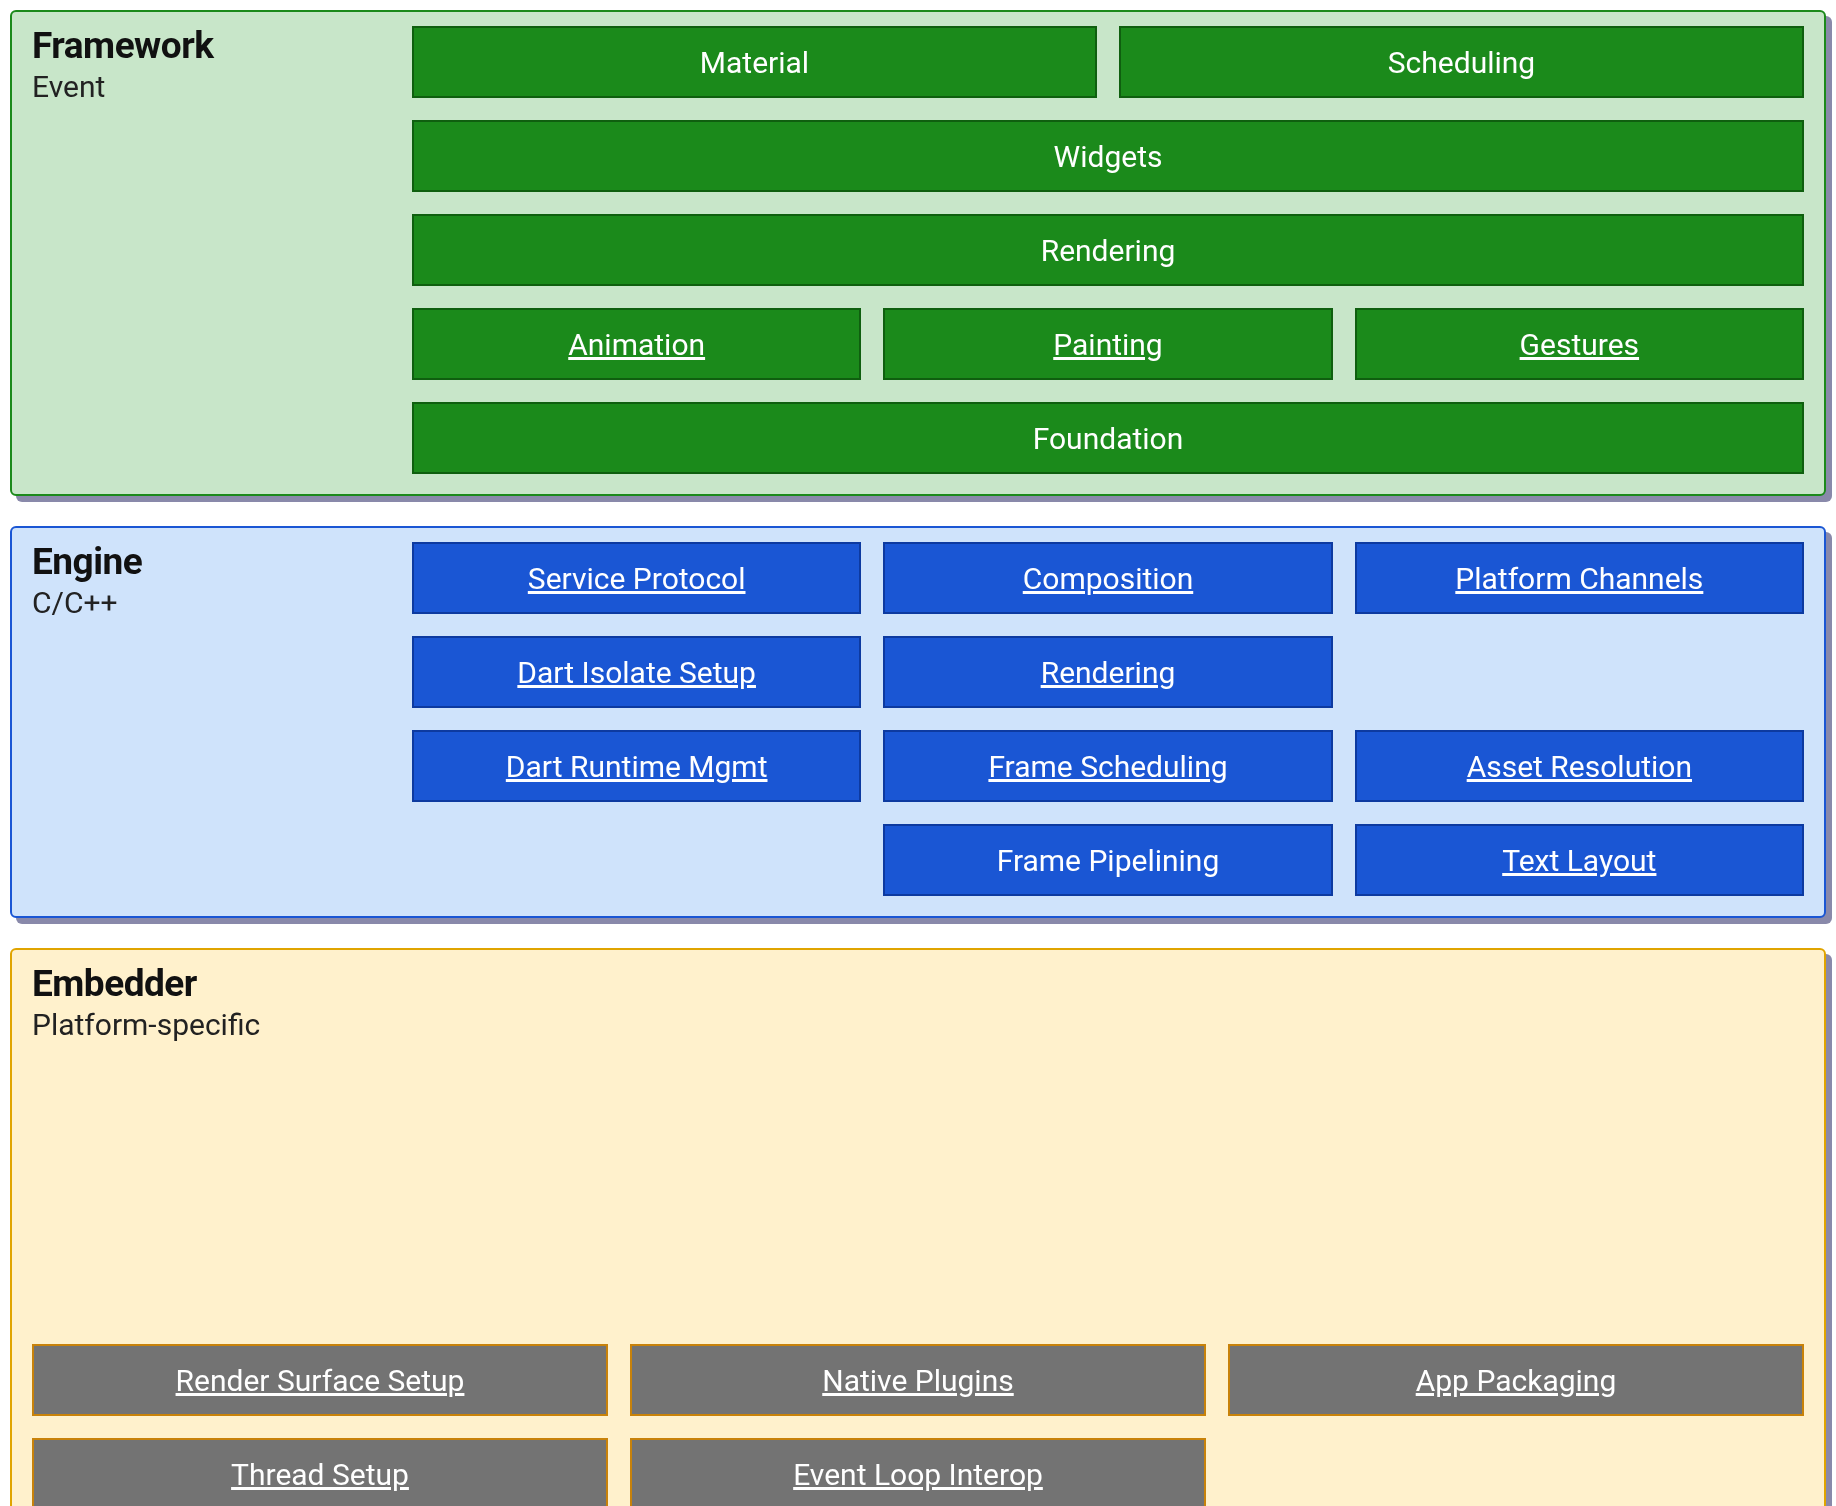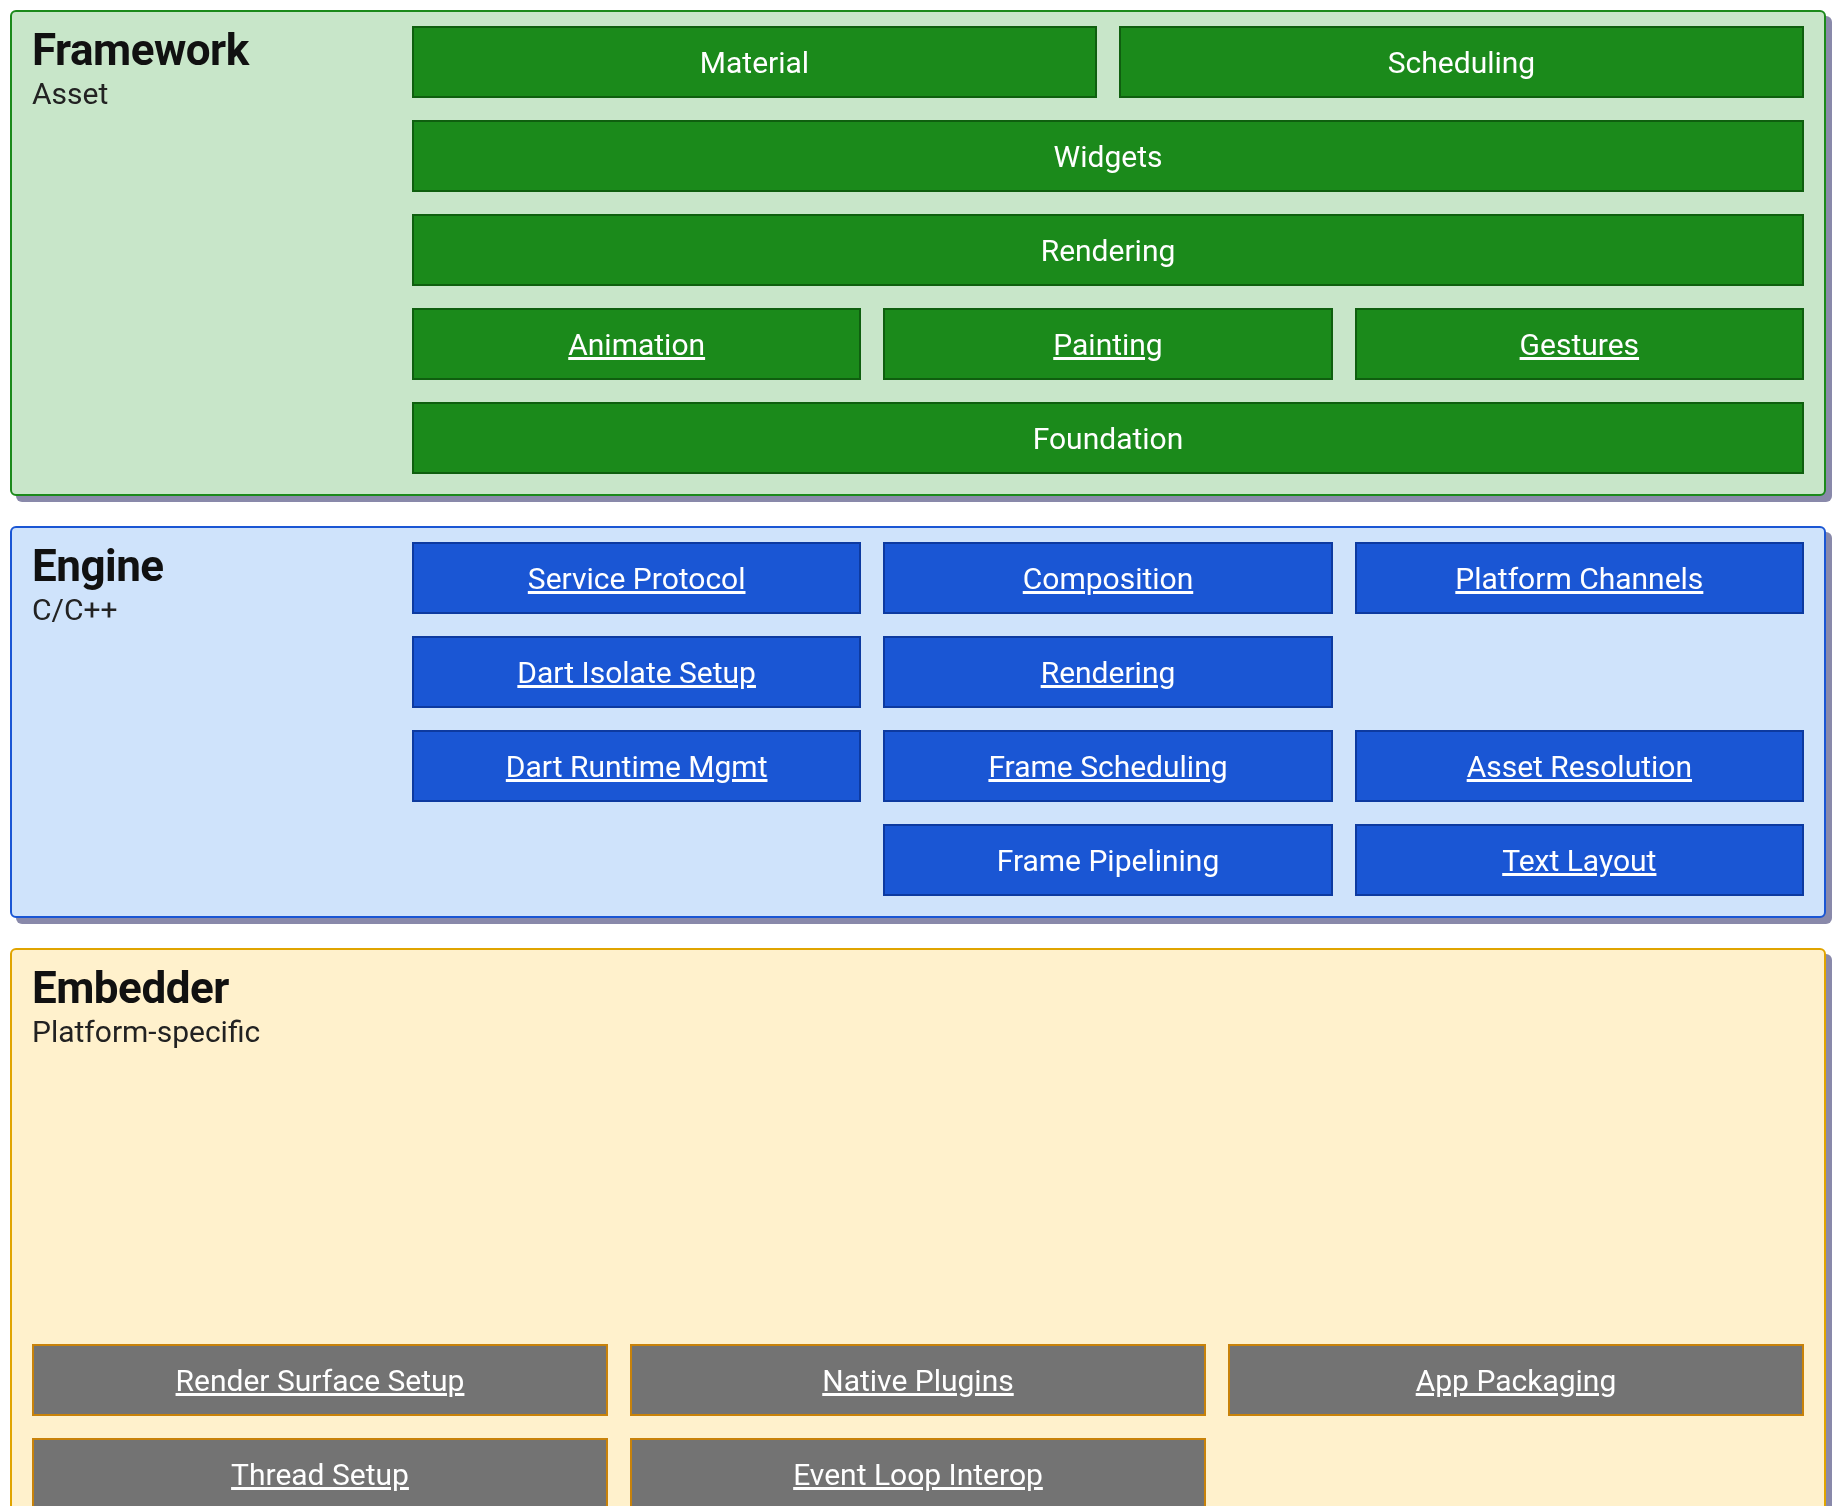--- a/index.html
+++ b/index.html
@@ -30,21 +30,21 @@
   .layer-embedder {
     background: #fff1cc;
     border-color: #e0a400;
     flex-direction: column;
   }
   .layer-header {
     width: 380px;
     flex: 0 0 380px;
   }
   .layer-title {
-    font-size: 44px;
+    font-size: 37px;
     font-weight: 700;
     color: #111;
     line-height: 1.1;
     letter-spacing: -0.5px;
   }
   .layer-sub {
     font-size: 30px;
     font-weight: 400;
     color: #222;
     margin-top: 2px;
@@ -77,21 +77,21 @@
   .span-3 { grid-column: span 3; }
   .span-2 { grid-column: span 2; text-decoration: underline; }
   .offset-2 { grid-column: 3 / span 2; }
 </style>
 </head>
 <body>
 
 <div class="layer layer-framework">
   <div class="layer-header">
     <div class="layer-title">Framework</div>
-    <div class="layer-sub">Asset</div>
+    <div class="layer-sub">Event</div>
   </div>
   <div class="rows">
     <div class="row">
       <div class="cell cell-green span-3">Material</div>
       <div class="cell cell-green span-3">Scheduling</div>
     </div>
     <div class="row">
       <div class="cell cell-green span-6">Widgets</div>
     </div>
     <div class="row">

